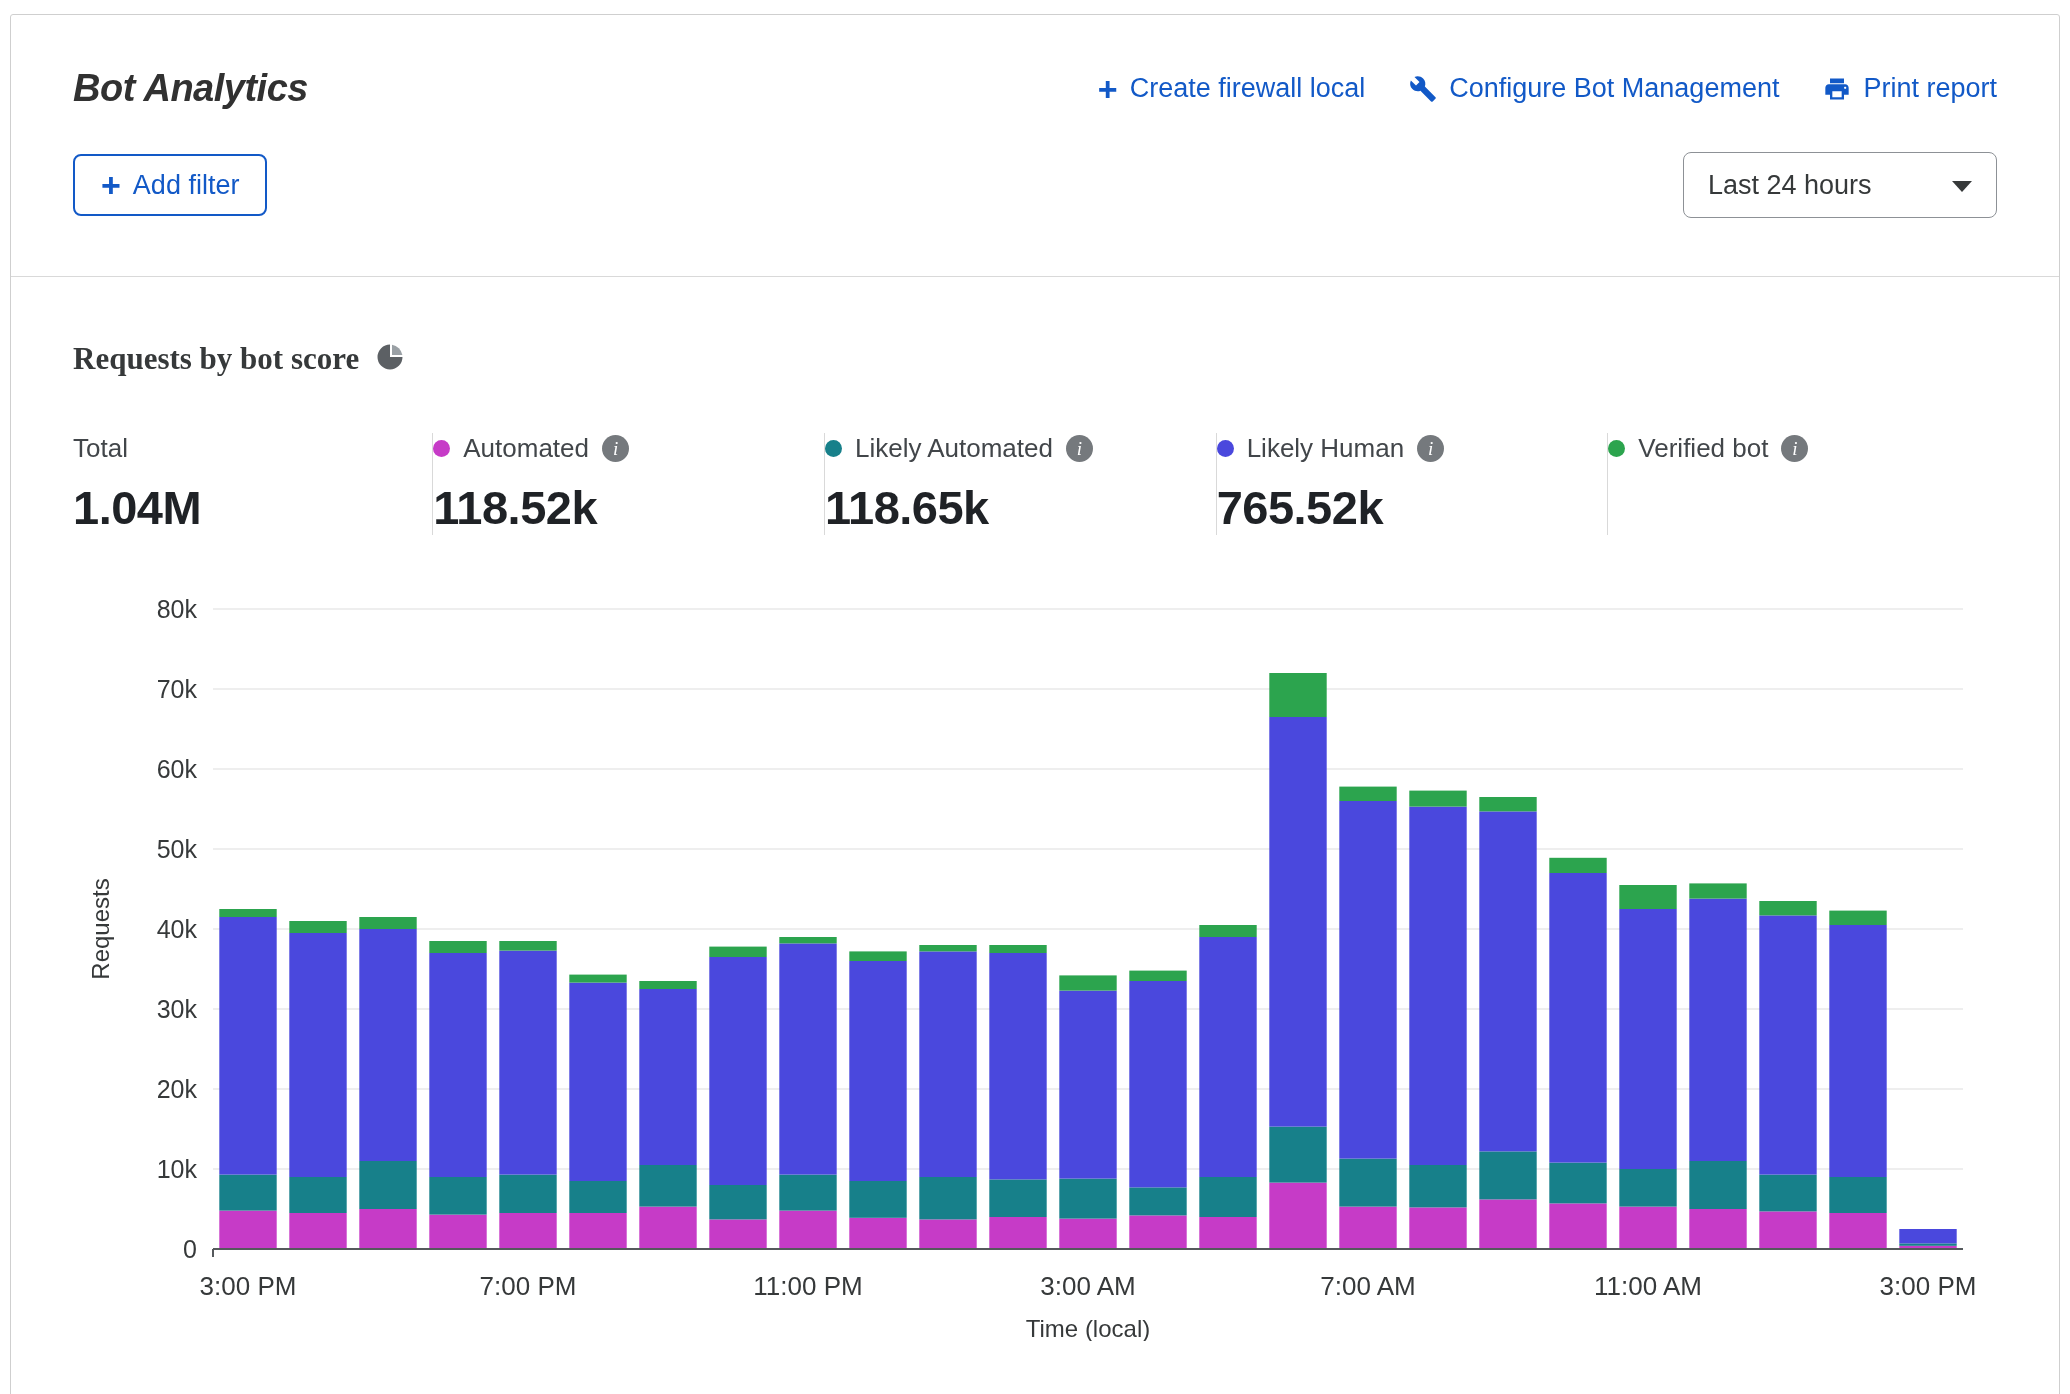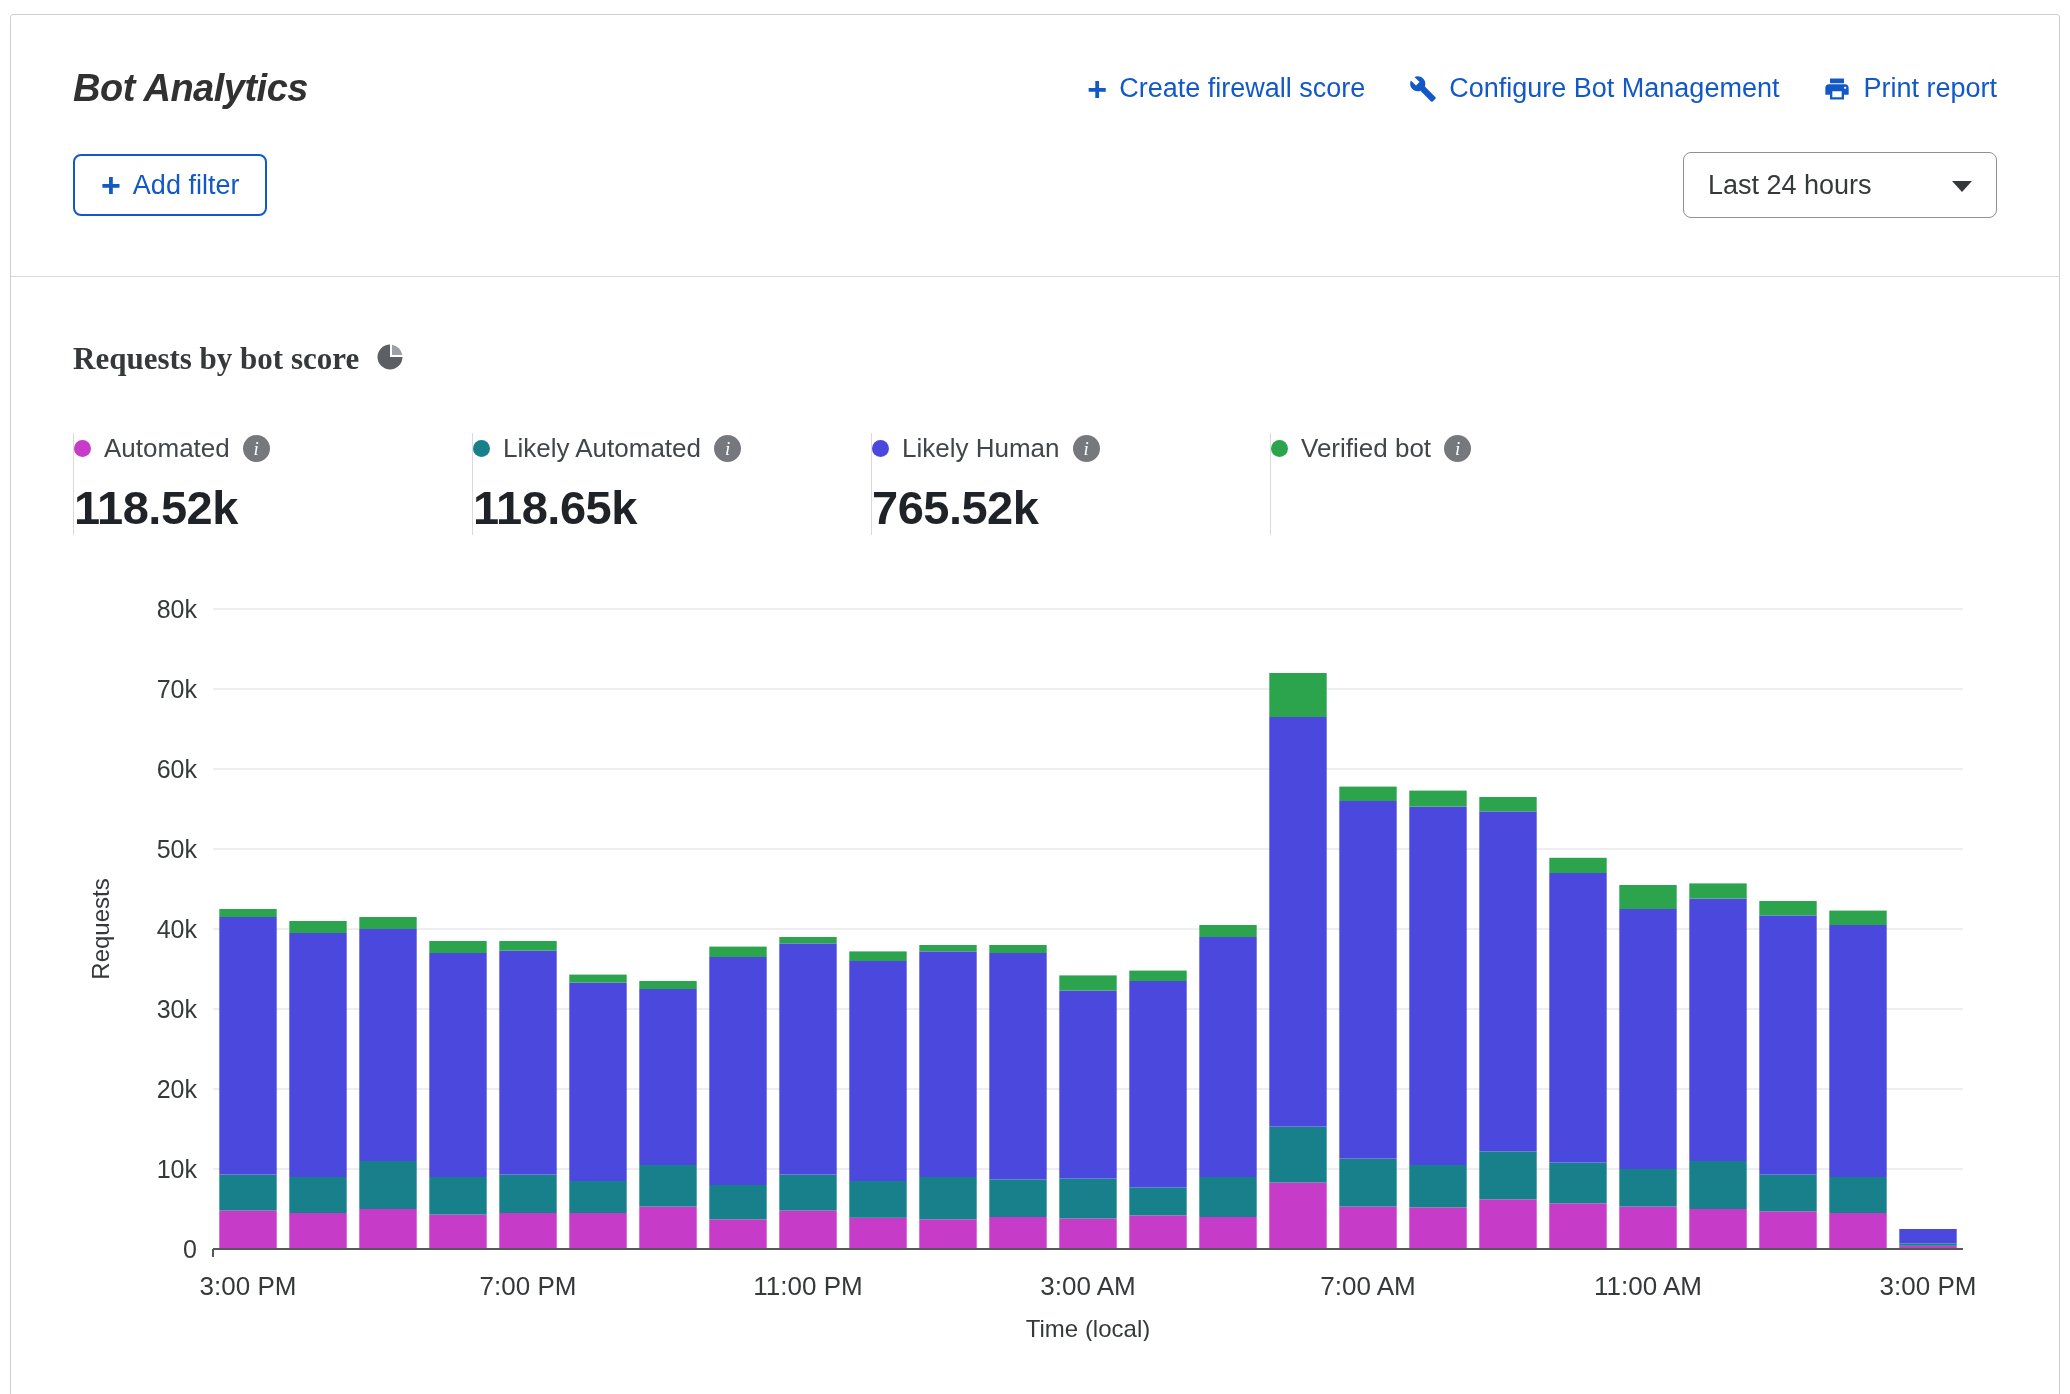--- a/index.html
+++ b/index.html
@@ -55,21 +55,21 @@
 <body>
 
 <div class="card">
 
   <div class="card-header">
     <div class="header-row">
       <h1 class="page-title">Bot Analytics</h1>
       <div class="header-actions">
         <a class="action-link">
           <span class="plus-glyph">+</span>
-          <span>Create firewall score</span>
+          <span>Create firewall local</span>
         </a>
         <a class="action-link">
           <span>
             <svg width="28" height="28" viewBox="0 0 24 24" fill="#1259C7">
                 <path d="M22.7 19l-9.1-9.1c.9-2.3.4-5-1.5-6.9-2-2-5-2.4-7.4-1.3L9 6 6 9 1.6 4.7C.4 7.1.9 10.1 2.9 12.1c1.9 1.9 4.6 2.4 6.9 1.5l9.1 9.1c.4.4 1 .4 1.4 0l2.3-2.3c.5-.4.5-1.1.1-1.4z"></path>
               </svg>
           </span>
           <span>Configure Bot Management</span>
         </a>
         <a class="action-link">
@@ -104,20 +104,26 @@
       <h2>Requests by bot score</h2>
       <span>
         <svg width="30" height="30" viewBox="0 0 24 24">
           <path d="M12 2 A10 10 0 1 0 22 12 L12 12 Z" fill="#5c6064"></path>
           <path d="M13.6 2.1 A10 10 0 0 1 21.9 10.4 L13.6 10.4 Z" fill="#9aa0a5"></path>
         </svg>
       </span>
     </div>
 
     <div class="stats">
+      <div class="stat first">
+        <div class="stat-label">
+          <span>Total</span>
+        </div>
+        <div class="stat-value">1.04M</div>
+      </div>
       <div class="stat">
         <div class="stat-label">
           <span class="dot" style="background-color: rgb(198, 59, 199);"></span>
           <span>Automated</span>
           <span class="info-icon">i</span>
         </div>
         <div class="stat-value">118.52k</div>
       </div>
       <div class="stat">
         <div class="stat-label">

